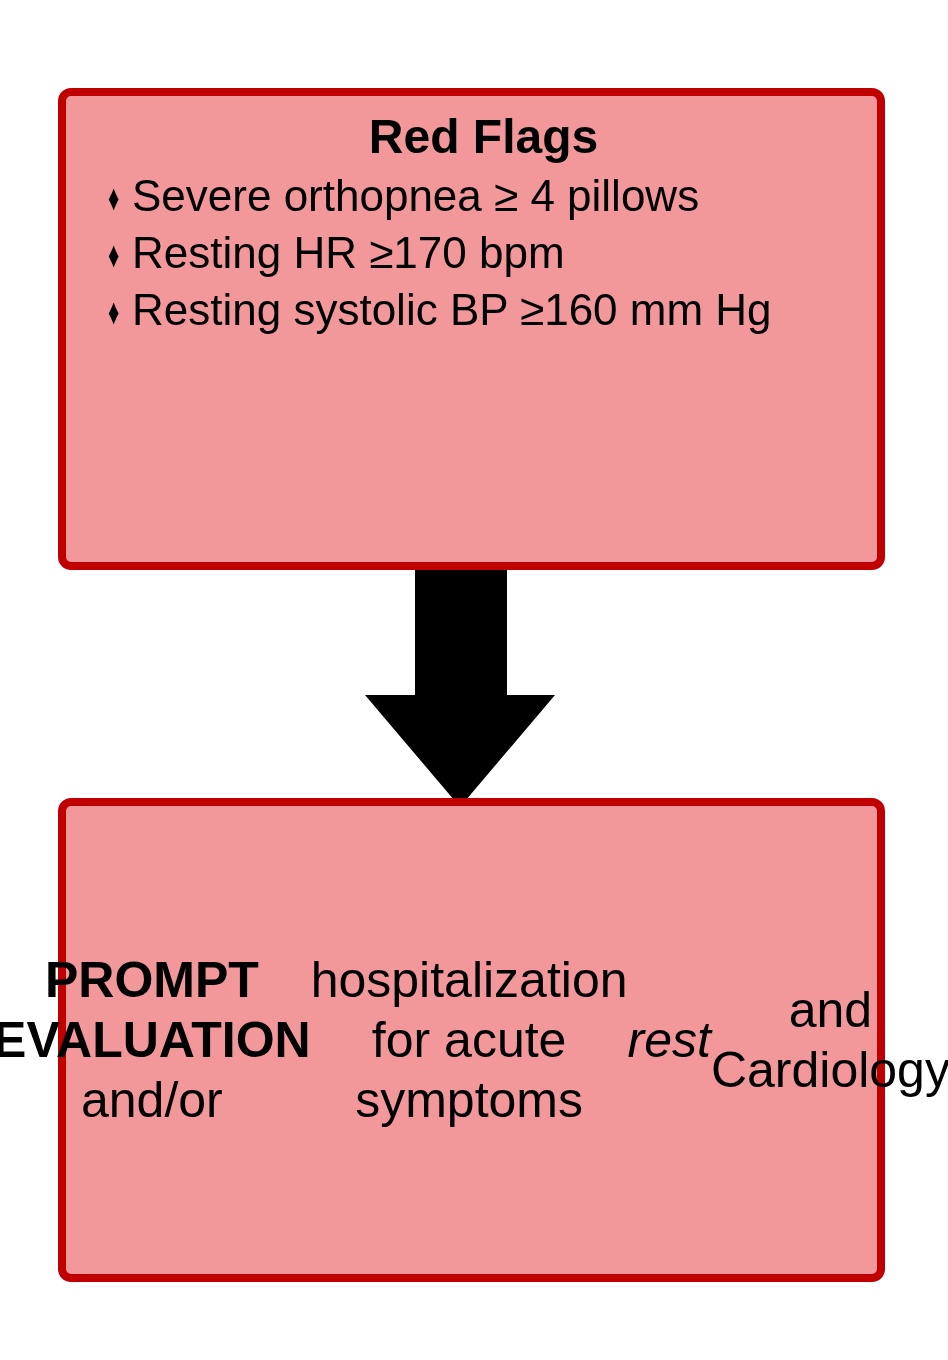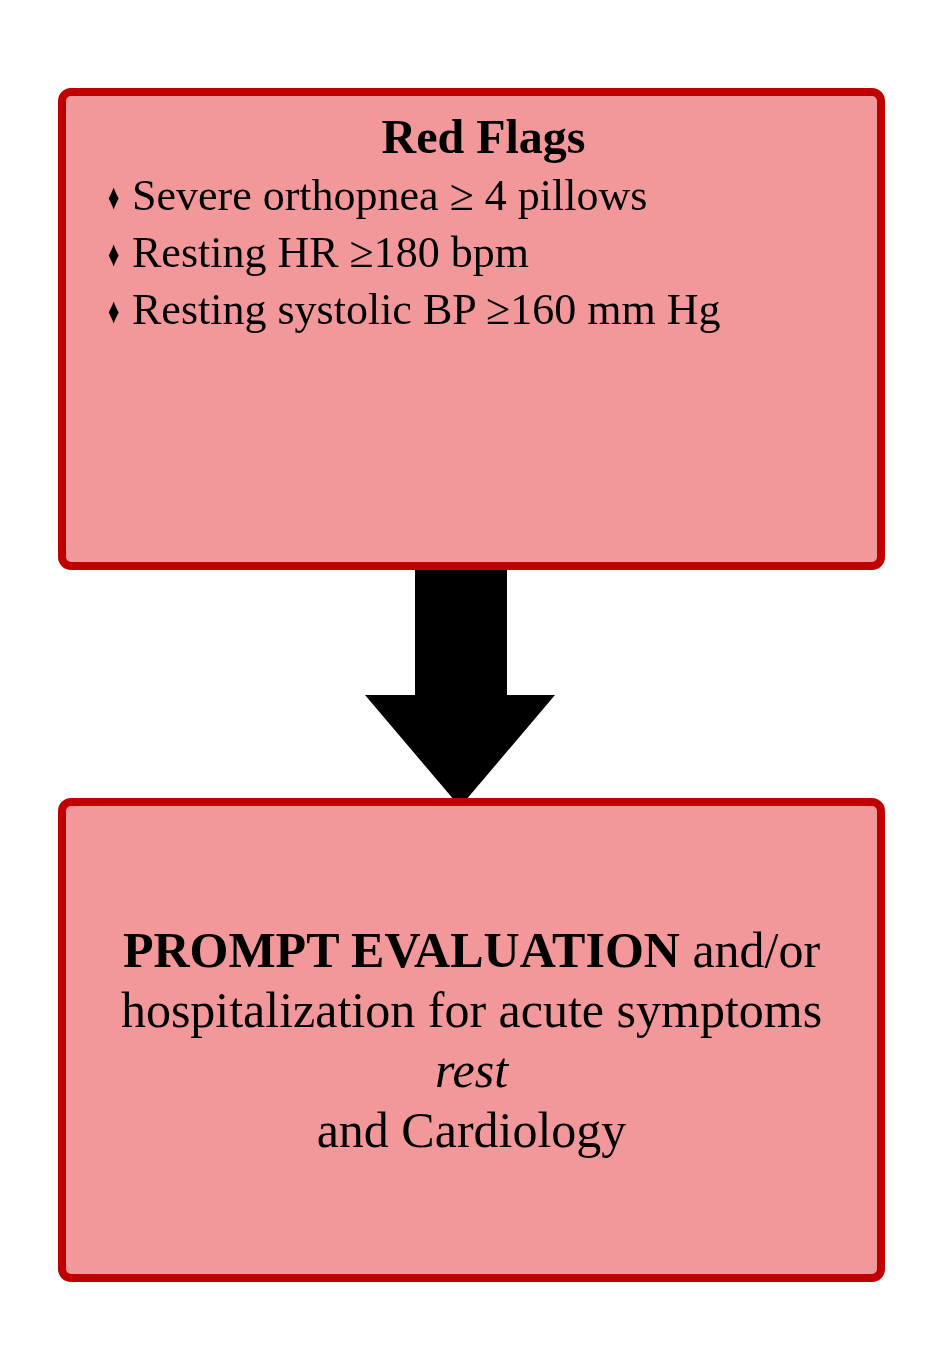--- a/index.html
+++ b/index.html
@@ -21,21 +21,20 @@
   .stage {
     position: relative;
     width: 948px;
     height: 1360px;
   }
   .flow-box {
     position: absolute;
     background: var(--box-fill);
     border: 8px solid var(--box-border);
     border-radius: 13px;
-    font-family: Liberation Serif, serif;
   }
   
   .redflags-box {
     left: 58px;
     top: 88px;
     width: 827px;
     height: 482px;
     padding: 12px 18px 0 42px;
   }
   .redflags-title {
@@ -71,41 +70,40 @@
     width: 190px;
     height: 238px;
   }
   
   .action-box {
     left: 58px;
     top: 798px;
     width: 827px;
     height: 484px;
     display: flex;
-    flex-direction: column;
     justify-content: center;
     align-items: center;
     text-align: center;
     font-size: 50px;
     line-height: 60px;
     padding: 0 10px;
   }
   .bold-seg { font-weight: bold; }
   .italic-line { font-style: italic; }
 </style>
 </head>
 <body>
 
 <div class="stage">
 
   <div class="flow-box redflags-box">
     <div class="redflags-title">Red Flags</div>
     <ul class="redflags-list">
       <li class="redflags-item"><span class="diamond-bullet">♦</span><span>Severe orthopnea ≥ 4 pillows</span></li>
-      <li class="redflags-item"><span class="diamond-bullet">♦</span><span>Resting HR ≥180 bpm</span></li>
+      <li class="redflags-item"><span class="diamond-bullet">♦</span><span>Resting HR ≥170 bpm</span></li>
       <li class="redflags-item"><span class="diamond-bullet">♦</span><span>Resting systolic BP ≥160 mm Hg</span></li>
     </ul>
   </div>
 
   <svg class="down-arrow" viewBox="0 0 190 238" xmlns="http://www.w3.org/2000/svg" aria-hidden="true">
     <polygon points="50,0 142,0 142,125 190,125 95,237 0,125 50,125" fill="#000000"></polygon>
   </svg>
 
   <div class="flow-box action-box">
     <div><span class="bold-seg">PROMPT EVALUATION</span><span> and/or</span></div>

